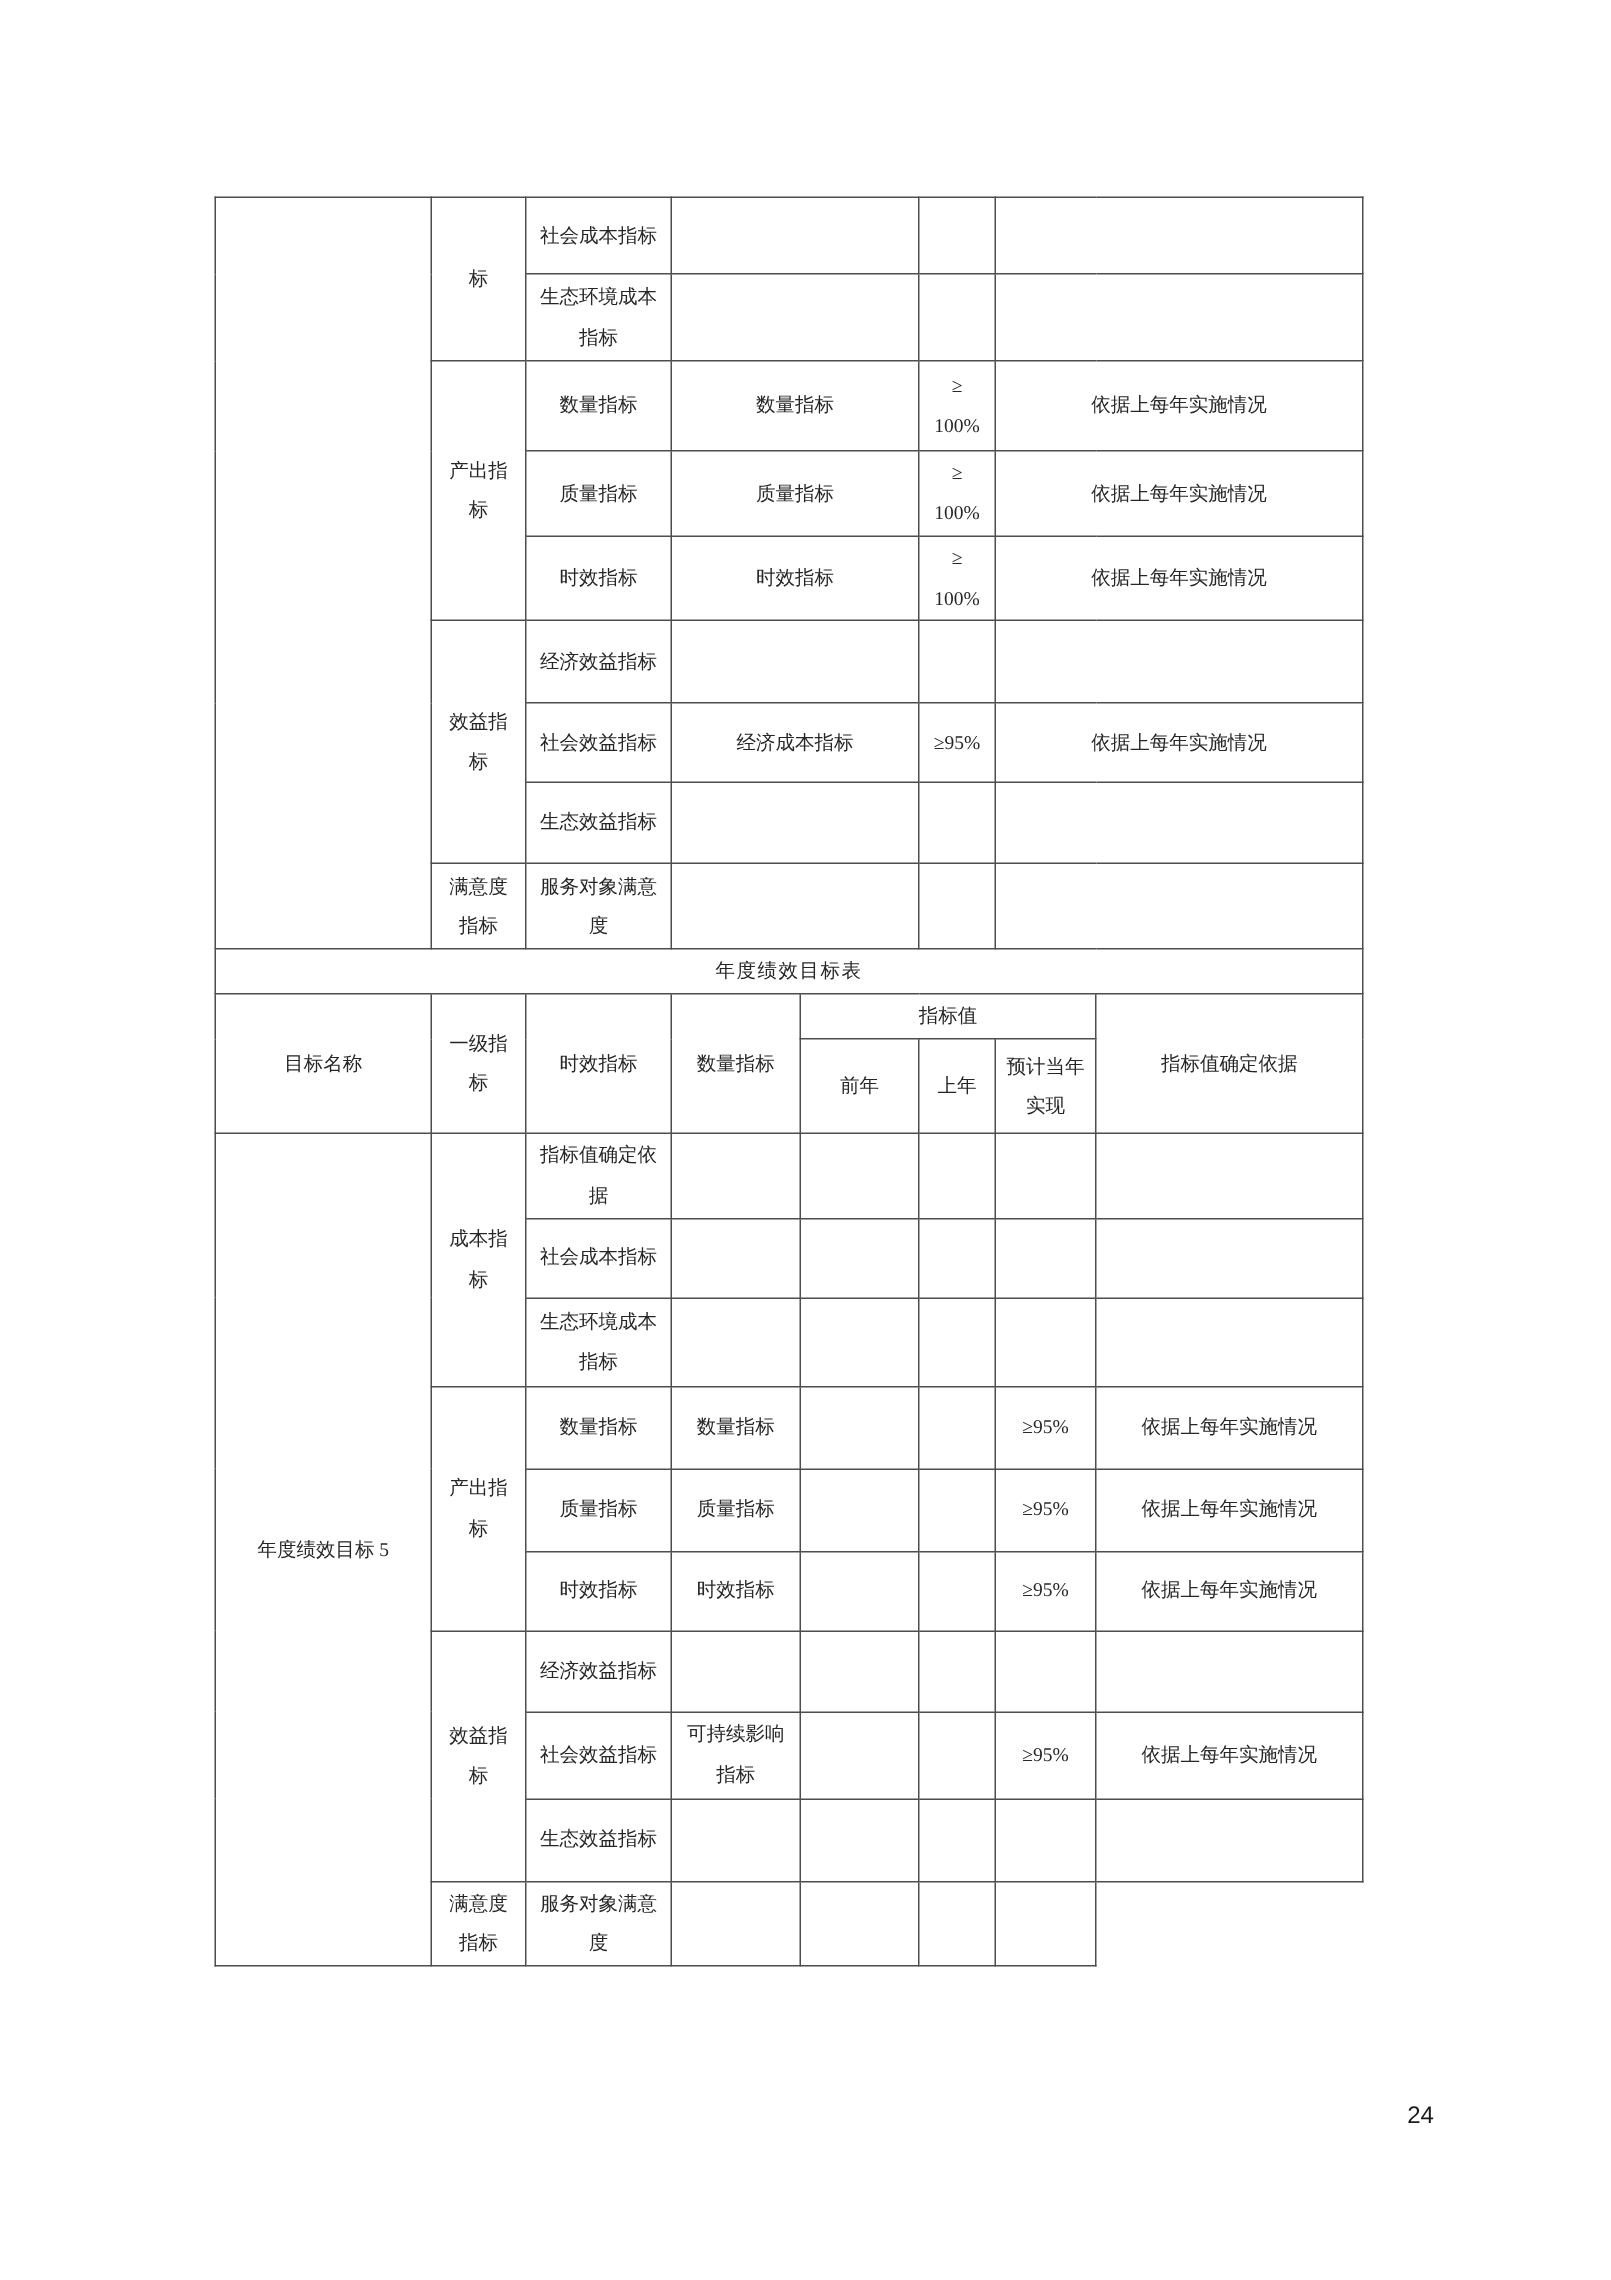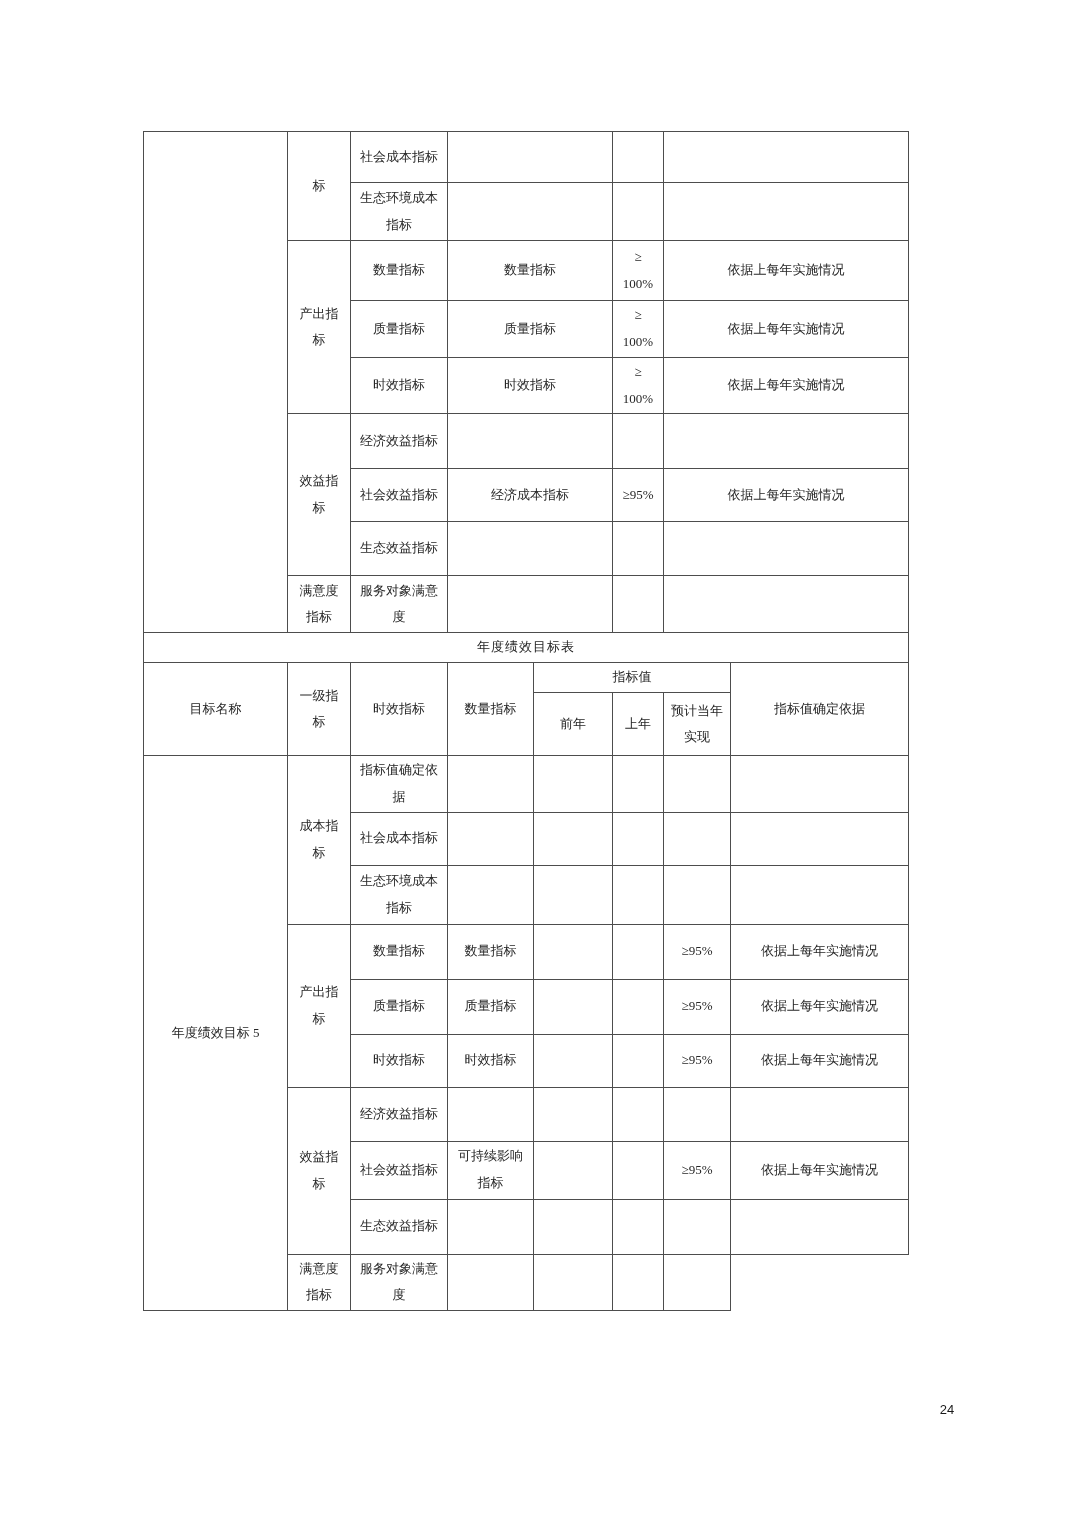--- a/index.html
+++ b/index.html
@@ -36,21 +36,21 @@
     font-size: 13.5px;
     letter-spacing: 1px;
   }
   .page-number {
     position: absolute;
     left: 922px;
     top: 1402px;
     width: 50px;
     text-align: center;
     font-family: "Liberation Sans", "DejaVu Sans", sans-serif;
-    font-size: 13px;
+    font-size: 16px;
     color: #1a1a1a;
   }
 </style>
 </head>
 <body>
 
 <div class="page">
 
   <table class="perf">
     <colgroup>

